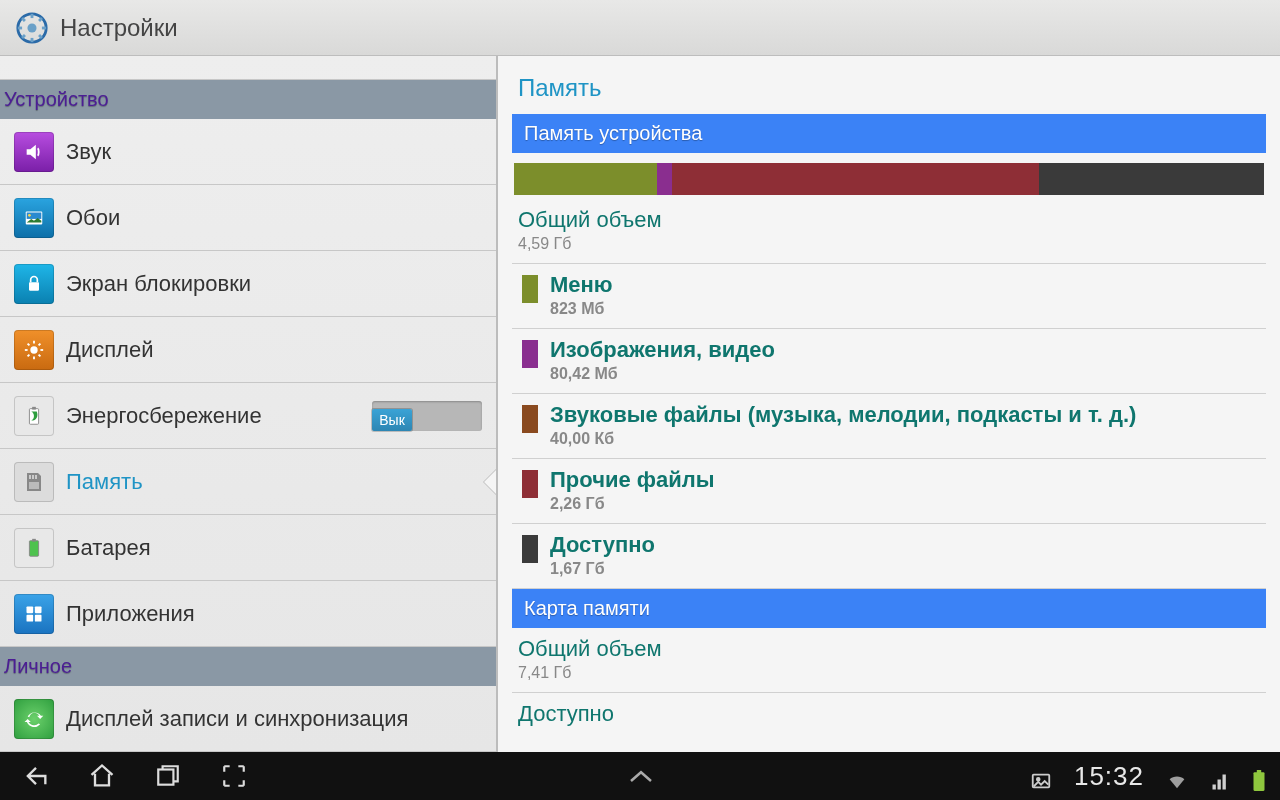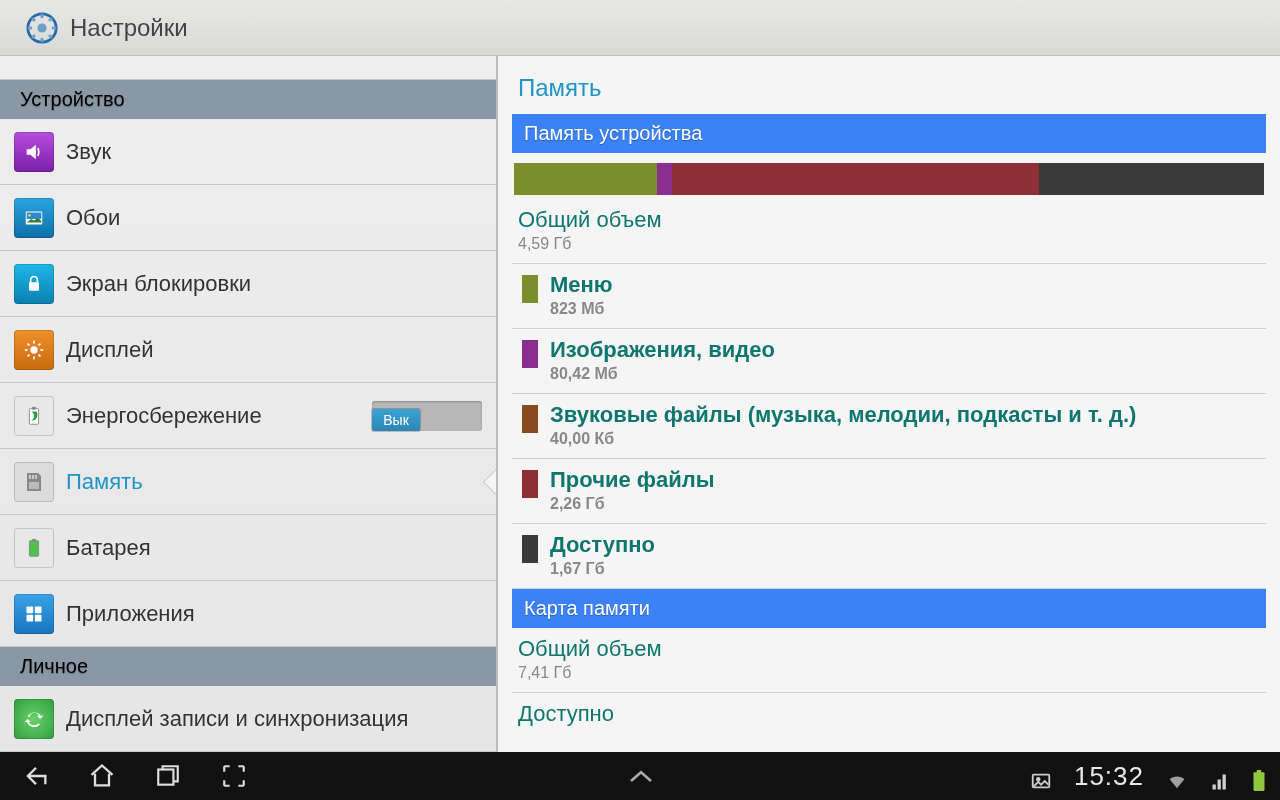--- a/index.html
+++ b/index.html
@@ -1,31 +1,31 @@
 <!DOCTYPE html>
 <html><head>
 <meta charset="utf-8">
 <style>
   * { margin: 0; padding: 0; box-sizing: border-box; font-family: Arial, Helvetica, sans-serif; }
   html, body { width: 1280px; height: 800px; overflow: hidden; background: #000; }
   .screen { width: 1280px; height: 800px; display: flex; flex-direction: column; }
-  .titlebar { height: 56px; background: linear-gradient(#e8e8e7,#d9d9d8); display: flex; align-items: center; padding: 0 22px; border-bottom: 1px solid #bdbdbd; }
+  .titlebar { height: 56px; background: linear-gradient(#e8e8e7,#d9d9d8); display: flex; align-items: center; padding: 0 12px; border-bottom: 1px solid #bdbdbd; }
   .titlebar .gear { width: 40px; height: 40px; display:flex; align-items:center; justify-content:center; }
   .titlebar .title { font-size: 24px; color: #444; margin-left: 8px; }
   .content { flex: 1; display: flex; min-height: 0; }
   .sidebar { width: 498px; background: linear-gradient(#eeeeee,#e6e6e6); border-right: 2px solid #bcbcbc; display: flex; flex-direction: column; overflow: hidden; position: relative; }
   .sidebar .peek { height: 24px; border-bottom: 1px solid #c7c7c7; }
-  .section-header { background: #8a98a5; color: #000000; font-size: 20px; padding: 8px 20px; text-shadow: 0 1px 1px rgba(0,0,0,.3); }
+  .section-header { background: #8a98a5; color: #4c1d95; font-size: 20px; padding: 8px 4px; text-shadow: 0 1px 1px rgba(0,0,0,.3); }
   .srow { display: flex; align-items: center; height: 66px; padding: 0 14px; border-bottom: 1px solid #c7c7c7; position: relative; }
   .srow .icon { width: 40px; height: 40px; margin-right: 12px; border-radius: 4px; display:flex; align-items:center; justify-content:center; box-shadow: inset 0 0 0 1px rgba(0,0,0,.15); }
   .srow .label { font-size: 22px; color: #333; }
   .srow.selected .label { color: #1f94c5; font-weight: 500; }
   .srow.selected::after { content:""; position:absolute; right:-2px; top:50%; transform:translateY(-50%); width:0; height:0; border-top:14px solid transparent; border-bottom:14px solid transparent; border-right:14px solid #f5f5f5; filter: drop-shadow(-1px 0 0 #bbb); }
   .toggle { margin-left: auto; width: 110px; height: 30px; border-radius: 3px; background: #b7b7b7; display:flex; align-items:center; position:relative; box-shadow: inset 0 1px 2px rgba(0,0,0,.25); }
-  .toggle .knob { position:absolute; left:0; top:8px; bottom:0; width:48px; background:linear-gradient(#3aa3d6,#2d86b3); border-radius:2px; color:#fff; font-size:14px; display:flex; align-items:center; justify-content:center; box-shadow: 0 0 0 1px rgba(0,0,0,.2); }
+  .toggle .knob { position:absolute; left:0; top:8px; bottom:0; width:40px; background:linear-gradient(#3aa3d6,#2d86b3); border-radius:2px; color:#fff; font-size:14px; display:flex; align-items:center; justify-content:center; box-shadow: 0 0 0 1px rgba(0,0,0,.2); }
   .main { flex:1; background:#f5f5f5; overflow-y:auto; }
   .main-inner { padding: 8px 14px 0 14px; }
   .main-title { color:#1f94c5; font-size:24px; padding:10px 6px 12px; }
   .sub-header { background:#3b82f6; color:#fff; font-size:20px; padding:8px 12px; text-shadow: 0 1px 1px rgba(0,0,0,.3); }
   .storage-bar { height:32px; margin:10px 2px 4px 2px; display:flex; background:#3a3a3a; }
   .storage-bar div { height:100%; }
   .row { padding: 8px 6px 10px 6px; border-bottom:1px solid #d0d0d0; }
   .row .rlabel { font-size:22px; color:#0f766e; }
   .row .rval { font-size:16px; color:#888; margin-top:2px; }
   .row.with-swatch { display:flex; align-items:flex-start; gap:12px; padding-left:10px;font-weight:bold; }

